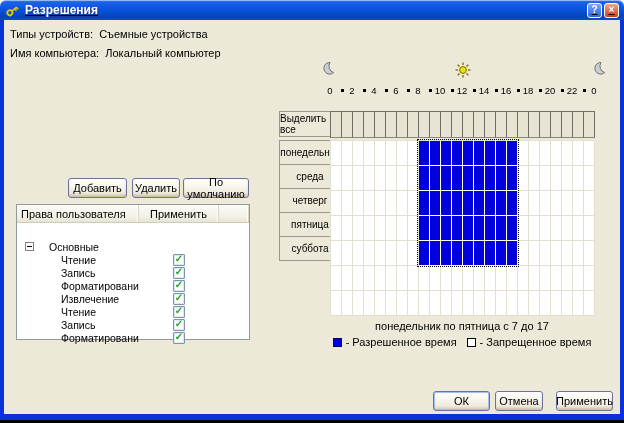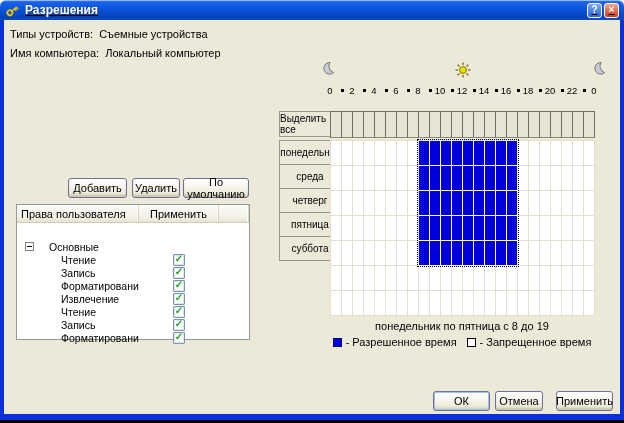--- a/index.html
+++ b/index.html
@@ -466,21 +466,21 @@
         <div class="gcell"></div>
         <div class="gcell"></div>
         <div class="gcell"></div>
         <div class="gcell"></div>
         <div class="gcell"></div>
         <div class="gcell"></div>
       </div>
     </div>
   <div class="marquee" style="left: 417px; top: 139px; width: 100px; height: 126px;"></div>
 
-  <div class="caption">понедельник по пятница с 8 до 19</div>
+  <div class="caption">понедельник по пятница с 7 до 17</div>
   <div class="legend">
     <span class="sq blue"></span>
     <span>- Разрешенное время</span>
     <span class="sq white" style="margin-left:6px;"></span>
     <span>- Запрещенное время</span>
   </div>
 
   <button class="xpbtn default" style="left:433px;top:391px;width:57px;">ОК</button>
   <button class="xpbtn" style="left:495px;top:391px;width:48px;">Отмена</button>
   <button class="xpbtn" style="left:556px;top:391px;width:57px;">Применить</button>

